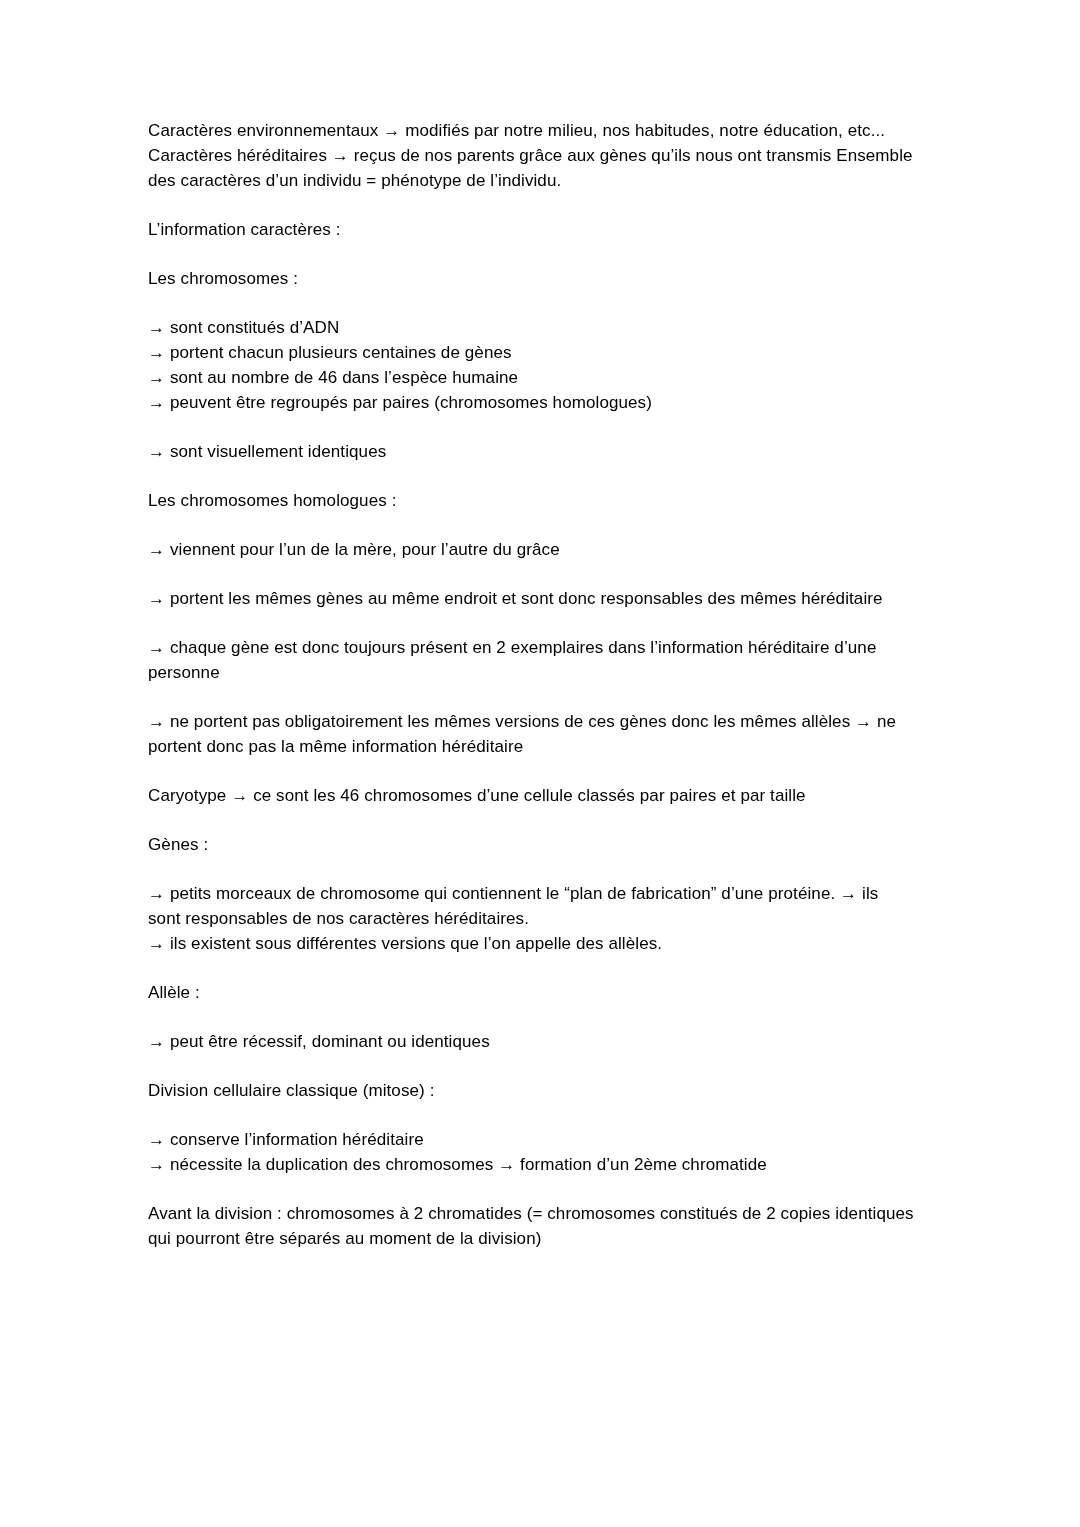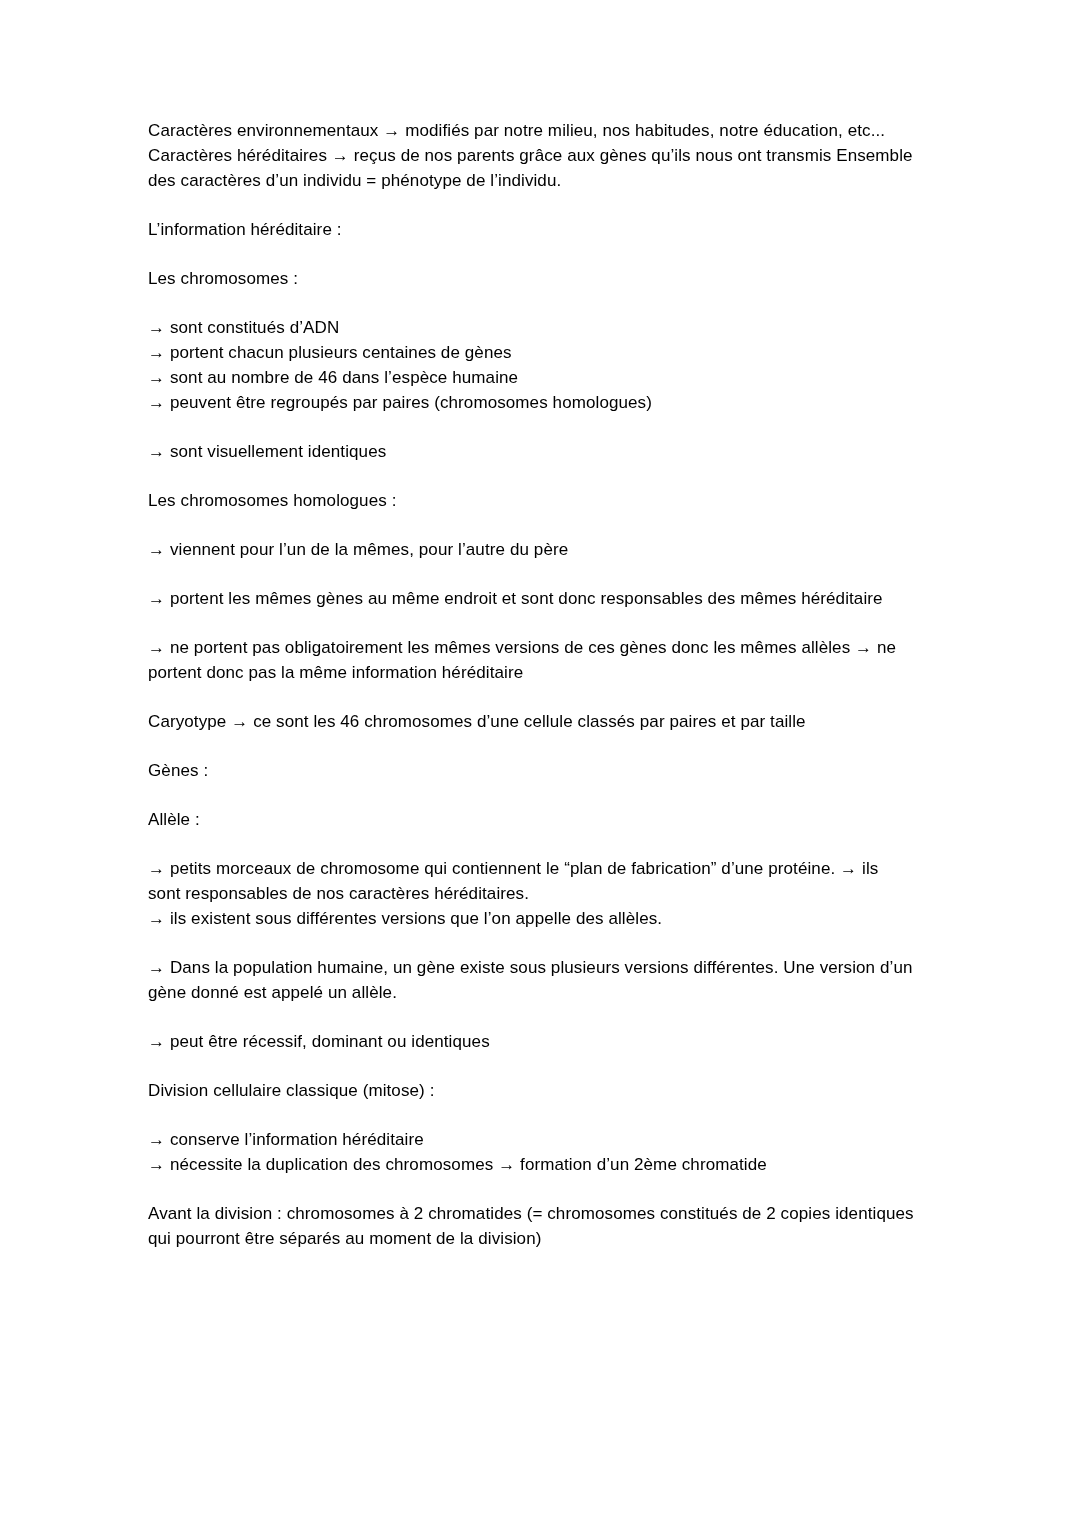--- a/index.html
+++ b/index.html
@@ -31,39 +31,39 @@
     letter-spacing: 0.1px;
   }
 </style>
 </head>
 <body>
 
 <div class="page">
   <p class="para">Caractères environnementaux → modifiés par notre milieu, nos habitudes, notre éducation, etc...
 Caractères héréditaires → reçus de nos parents grâce aux gènes qu’ils nous ont transmis Ensemble
 des caractères d’un individu = phénotype de l’individu.</p>
-  <p class="para">L’information héréditaire :</p>
+  <p class="para">L’information caractères :</p>
   <p class="para">Les chromosomes :</p>
   <p class="para">→ sont constitués d’ADN
 → portent chacun plusieurs centaines de gènes
 → sont au nombre de 46 dans l’espèce humaine
 → peuvent être regroupés par paires (chromosomes homologues)</p>
   <p class="para">→ sont visuellement identiques</p>
   <p class="para">Les chromosomes homologues :</p>
-  <p class="para">→ viennent pour l’un de la mêmes, pour l’autre du père</p>
+  <p class="para">→ viennent pour l’un de la mère, pour l’autre du grâce</p>
   <p class="para">→ portent les mêmes gènes au même endroit et sont donc responsables des mêmes héréditaire</p>
+  <p class="para">→ chaque gène est donc toujours présent en 2 exemplaires dans l’information héréditaire d’une
+personne</p>
   <p class="para">→ ne portent pas obligatoirement les mêmes versions de ces gènes donc les mêmes allèles → ne
 portent donc pas la même information héréditaire</p>
   <p class="para">Caryotype → ce sont les 46 chromosomes d’une cellule classés par paires et par taille</p>
   <p class="para">Gènes :</p>
-  <p class="para">Allèle :</p>
   <p class="para">→ petits morceaux de chromosome qui contiennent le “plan de fabrication” d’une protéine. → ils
 sont responsables de nos caractères héréditaires.
 → ils existent sous différentes versions que l’on appelle des allèles.</p>
-  <p class="para">→ Dans la population humaine, un gène existe sous plusieurs versions différentes. Une version d’un
-gène donné est appelé un allèle.</p>
+  <p class="para">Allèle :</p>
   <p class="para">→ peut être récessif, dominant ou identiques</p>
   <p class="para">Division cellulaire classique (mitose) :</p>
   <p class="para">→ conserve l’information héréditaire
 → nécessite la duplication des chromosomes → formation d’un 2ème chromatide</p>
   <p class="para">Avant la division : chromosomes à 2 chromatides (= chromosomes constitués de 2 copies identiques
 qui pourront être séparés au moment de la division)</p>
 </div>
 
 </body></html>

